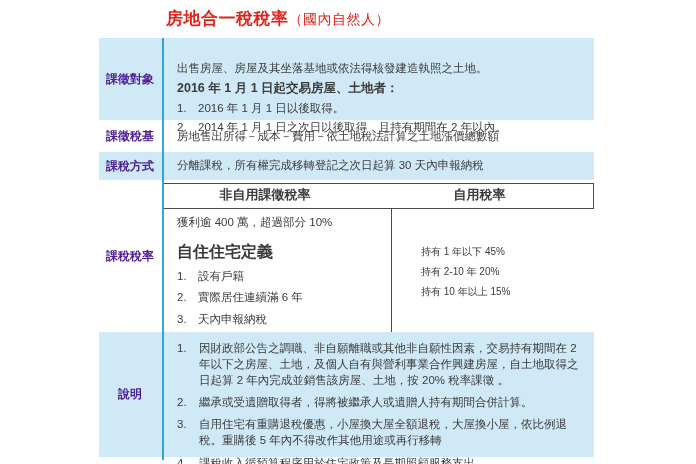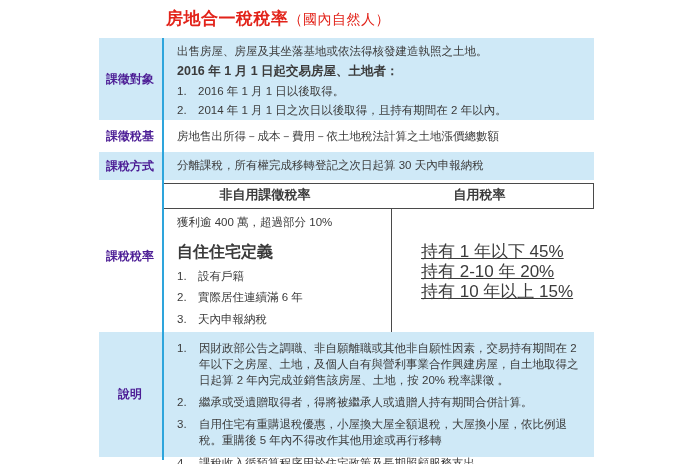--- a/index.html
+++ b/index.html
@@ -21,21 +21,21 @@
 
   .row { display:flex; margin-bottom:3px; position:relative; }
   .row.blue { background:#cfe9f7; }
   .label-cell {
     flex:0 0 65px;
     display:flex; align-items:center; justify-content:center;
     font-weight:bold; font-size:12px; color:#4c1d95;
     text-align:center; padding-right:3px;
   }
   .content {
-    flex:1; padding:5px 12px 6px 13px;
+    flex:1; padding:22px 12px 6px 13px;
     font-size:11.5px; line-height:1.5;
   }
   .content.vcenter { display:flex; align-items:center; padding-top:0; padding-bottom:0; }
 
   .r-target { height:82px; }
   .r-base   { height:27px; margin-bottom:2px; }
   .r-method { height:28px; }
   .r-rates  { height:146px; }
   .r-rates .content { padding:0; }
   .r-notes  { height:125px; margin-bottom:0; }
@@ -51,21 +51,21 @@
   .rate-header { display:flex; border-bottom:1px solid #4a4a4a; }
   .rate-header .cell {
     text-align:center; font-weight:bold; font-size:13px;
     padding:1px 0 3px;
   }
   .col1 { width:228px; }
   .col2 { flex:1; }
   .rate-header .col1, .rate-body .col1 { border-right:1px solid #4a4a4a; }
   .rate-body { display:flex; height:124px; }
   .rate-body .col1 { padding:6px 8px 0 13px; font-size:11.5px; line-height:1.35; }
-  .rate-body .col2 { padding:33px 0 0 29px; font-size:17px;text-decoration:underline; }
+  .rate-body .col2 { padding:33px 0 0 29px; font-size:10px; }
   .defs .num-item { margin-top:6px; }
   .def-heading { font-weight:bold; font-size:16px; margin-top:11px; }
   .hold-line { line-height:20px; }
 
   
   .r-notes .content { padding:8px 14px 0 13px; }
   .note { display:flex; margin-bottom:6px; font-size:11.5px; line-height:1.4; }
   .note .num { flex:0 0 22px; }
   .note .txt { flex:1; }
 </style>

